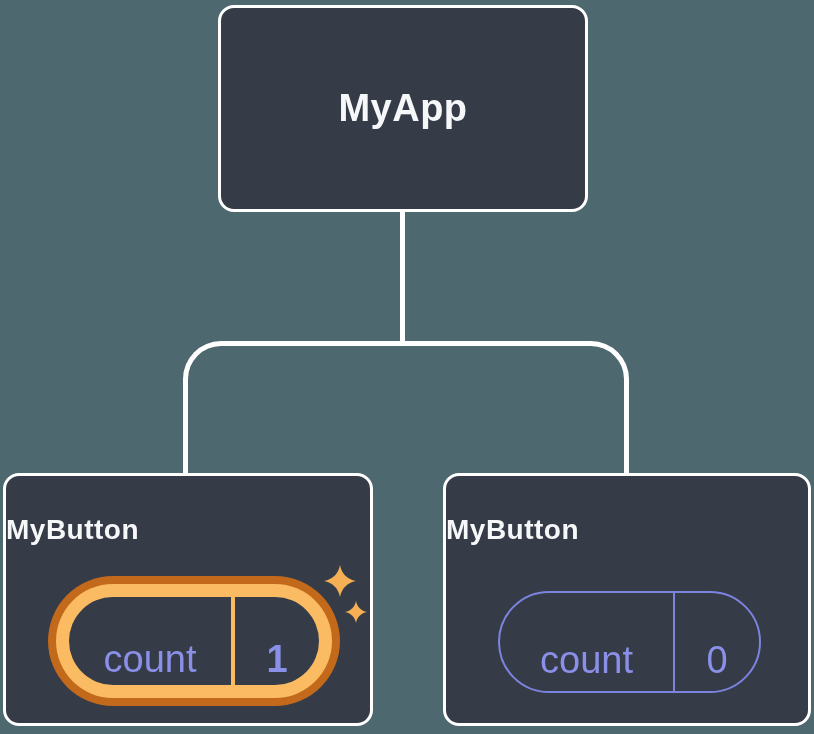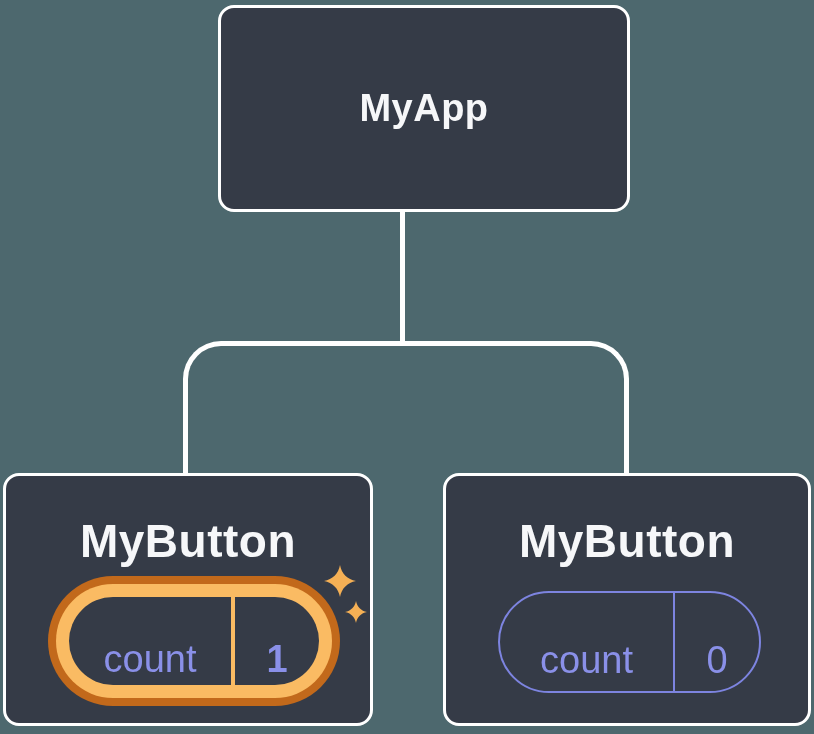--- a/index.html
+++ b/index.html
@@ -43,37 +43,37 @@
 
   
   .node {
     position: absolute;
     background: var(--node-background);
     border: 3px solid var(--node-border);
     border-radius: 16px;
   }
   .node-root {
     left: 218px; top: 5px;
-    width: 412px; height: 207px;
+    width: 370px; height: 207px;
     display: flex; align-items: center; justify-content: center;
   }
   .node-left  { left: 3px;   top: 473px; width: 370px; height: 253px; }
   .node-right { left: 443px; top: 473px; width: 368px; height: 253px; }
 
   .node-title {
     font-size: 38px;
     font-weight: 700;
     letter-spacing: 0.5px;
     color: var(--heading-text);
   }
   .child-title {
     position: absolute;
     left: 0; right: 0; top: 38px;
-    text-align: center;
-    font-size: 46px;
+    text-align: left;
+    font-size: 28px;
   }
 
   
   .pill-outer {
     position: absolute;
     left: 42px; top: 100px;
     width: 292px; height: 130px;
     background: var(--highlight-dark-orange);
     border-radius: 65px;
     padding: 8px;

